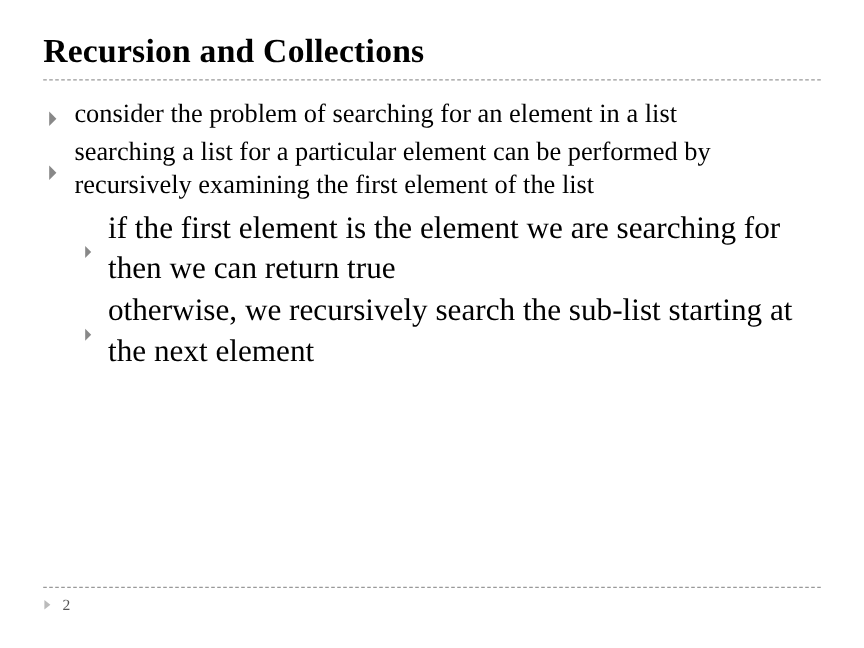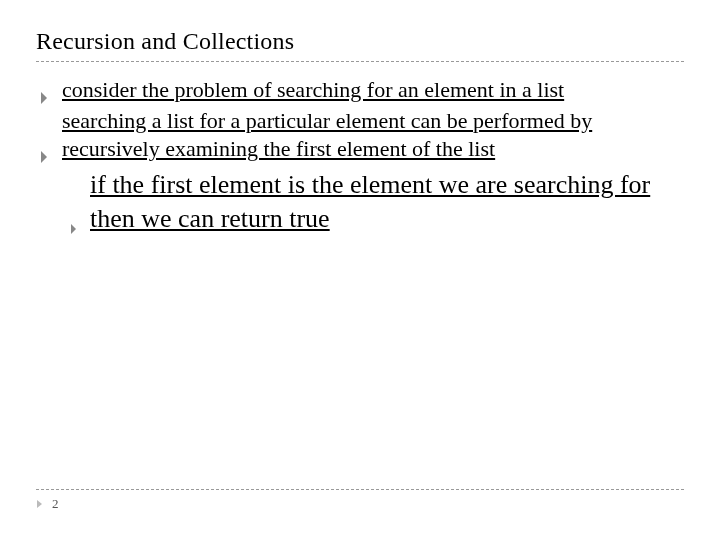--- a/index.html
+++ b/index.html
@@ -9,39 +9,38 @@
     background: #fff;
     font-family: Georgia, 'Times New Roman', serif;
     color: #000;
     position: relative;
     overflow: hidden;
   }
   .slide {
     padding: 28px 36px 0 36px;
   }
   .title {
-    font-size: 24px;
-    font-weight: normal;
+    font-size: 28px;
+    font-weight: bold;
     font-family: 'Palatino Linotype', 'Book Antiqua', Palatino, Georgia, serif;
     margin-bottom: 6px;
     letter-spacing: 0.2px;
   }
   .hr-dashed {
     border: none;
     border-top: 1.5px dashed #999;
     margin: 0 0 14px 0;
   }
   .content {
     padding-left: 4px;
   }
   .bullet-row {
     display: flex;
-    align-items: flex-end;
+    align-items: center;
     margin-bottom: 2px;
-    text-decoration: underline;
   }
   .bullet-icon {
     flex-shrink: 0;
     width: 22px;
     display: flex;
     align-items: flex-start;
     padding-top: 7px;
   }
   .bullet-icon svg { display: block; }
   .bullet-text {
@@ -113,20 +112,28 @@
 
     <div class="sub-bullets">
       <div class="bullet-row">
         <span class="bullet-icon">
           <svg width="11" height="12" viewBox="0 0 11 12">
               <path d="M1 1 L1 11 L6 6 Z" fill="#888"></path>
             </svg>
         </span>
         <span class="bullet-text">if the first element is the element we are searching for then we can return true</span>
       </div>
+      <div class="bullet-row">
+        <span class="bullet-icon">
+          <svg width="11" height="12" viewBox="0 0 11 12">
+              <path d="M1 1 L1 11 L6 6 Z" fill="#888"></path>
+            </svg>
+        </span>
+        <span class="bullet-text">otherwise, we recursively search the sub-list starting at the next element</span>
+      </div>
     </div>
 
   </div>
 </div>
 
 <div class="footer">
   <hr class="hr-dashed-footer">
   <div class="page-row">
     <span class="page-marker">
       <svg width="10" height="10" viewBox="0 0 10 10">

